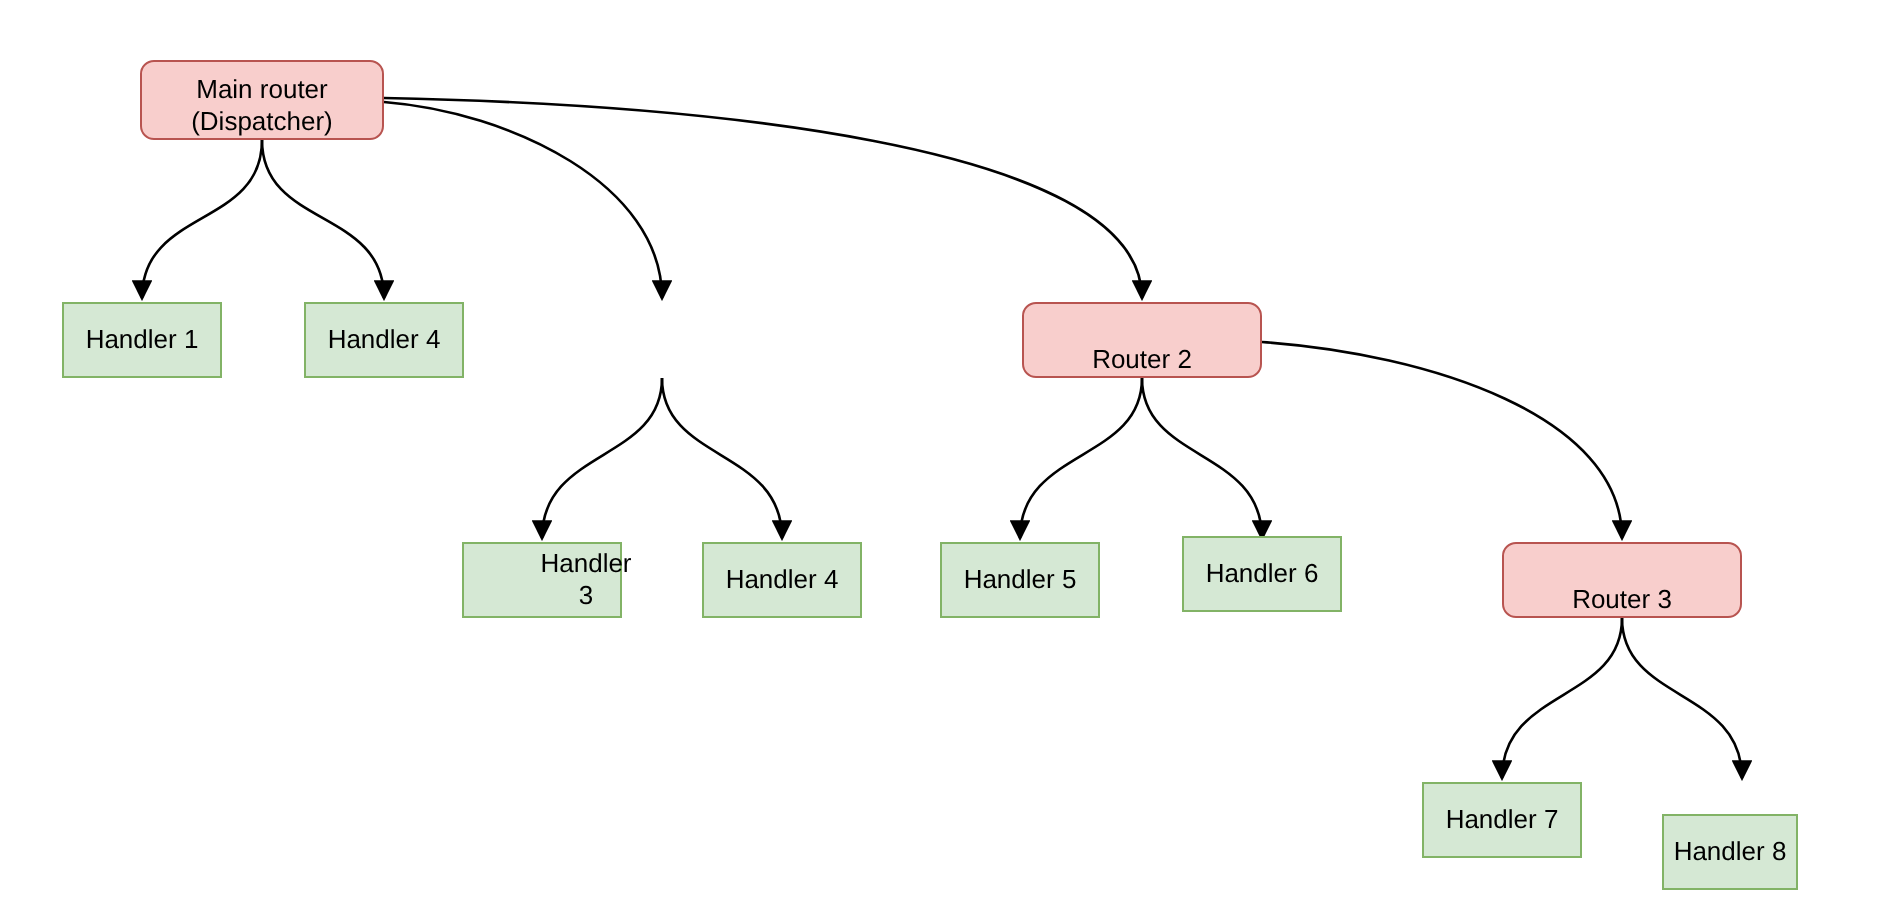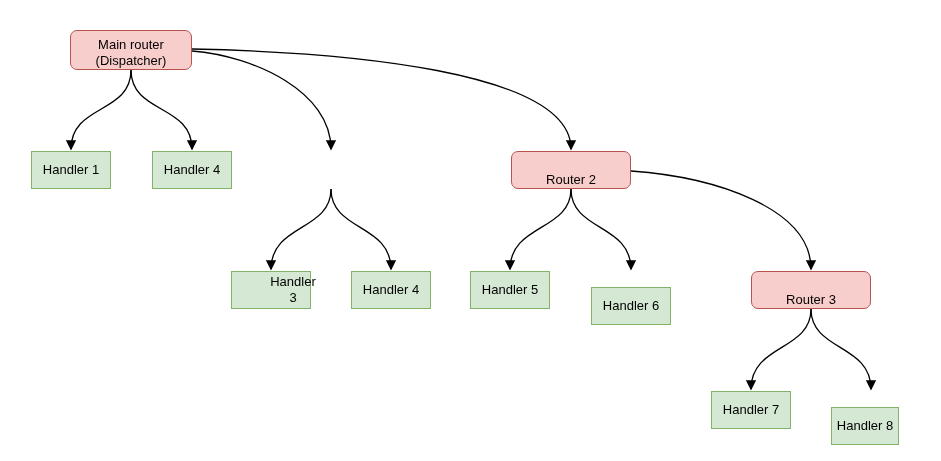--- a/index.html
+++ b/index.html
@@ -99,21 +99,21 @@
   </div>
 
   <div class="node handler" style="left:351px; top:271px; width:80px; height:38px;">
     <span class="label">Handler 4</span>
   </div>
 
   <div class="node handler" style="left:470px; top:271px; width:80px; height:38px;">
     <span class="label">Handler 5</span>
   </div>
 
-  <div class="node handler" style="left:591px; top:287px; width:80px; height:38px;">
+  <div class="node handler" style="left:591px; top:268px; width:80px; height:38px;">
     <span class="label">Handler 6</span>
   </div>
 
   <div class="node router" style="left:751px; top:271px; width:120px; height:38px;">
     <span class="label">Router 3</span>
   </div>
 
   <div class="node handler" style="left:711px; top:391px; width:80px; height:38px;">
     <span class="label">Handler 7</span>
   </div>

